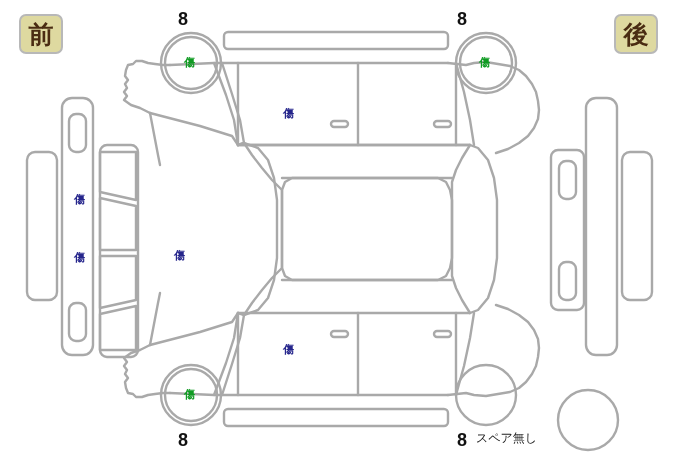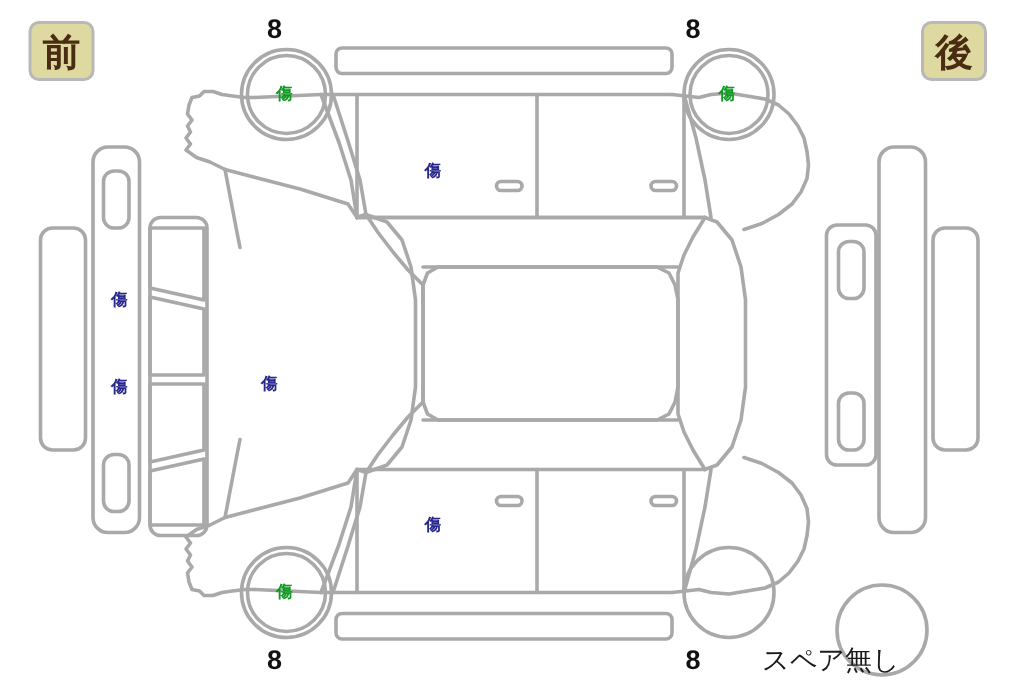--- a/index.html
+++ b/index.html
@@ -58,23 +58,23 @@
     font-weight: bold;
     line-height: 1;
     font-family: "DejaVu Sans", sans-serif;
     white-space: nowrap;
   }
   .dmg-blue  { color: #26268c; }
   .dmg-green { color: #0f9b22; }
 
   #spare-note {
     position: absolute;
-    left: 508px;
+    left: 476px;
     top: 432px;
-    font-size: 18px;
+    font-size: 12px;
     color: #1a1a1a;
     font-family: "DejaVu Sans", sans-serif;
     line-height: 1;
     white-space: nowrap;
   }
 </style>
 </head>
 <body>
 
 <div id="stage">

